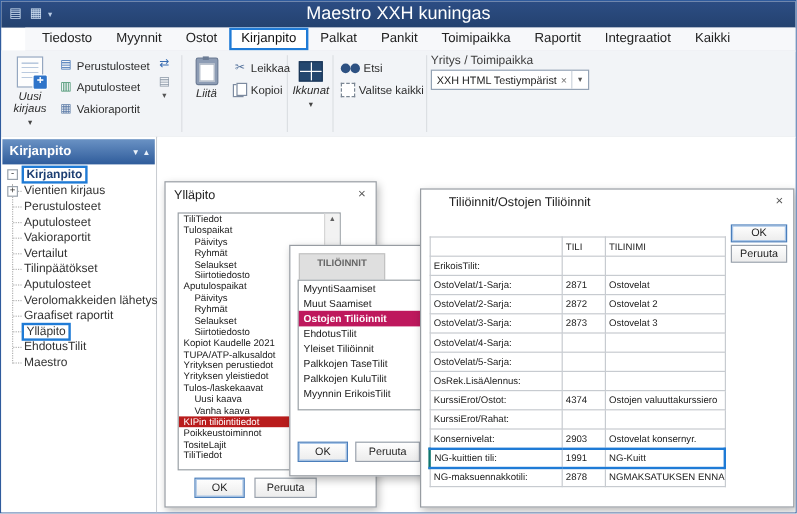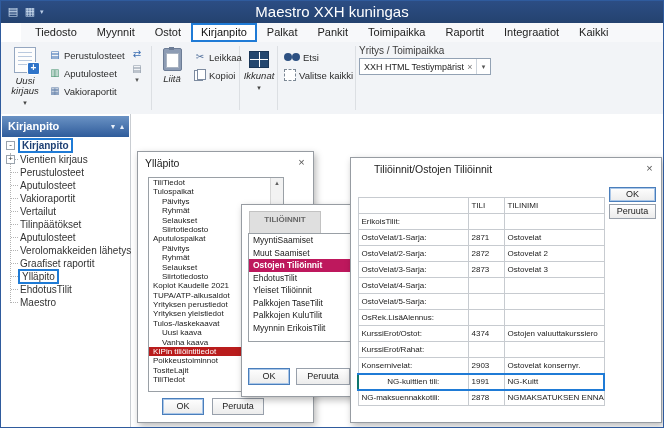--- a/index.html
+++ b/index.html
@@ -103,21 +103,21 @@
 
   #dlg-ostot{left:349px;top:156px;width:312px;height:266px;z-index:40;padding-left:16px;}
   #os-ok{left:258px;top:29px;width:47px;height:15px;line-height:13px;}
   #os-cancel{left:258px;top:46px;width:47px;height:15px;line-height:13px;}
   .os-table{position:absolute;left:6px;top:39px;border-collapse:collapse;background:#fff;}
   .os-table th,.os-table td{border:1px solid #c7cbd0;font-size:8px;font-weight:normal;padding:0 3px;height:16px;box-sizing:border-box;text-align:left;color:#222;white-space:nowrap;overflow:hidden;}
   .os-table .c0{width:110px;min-width:110px;max-width:110px;}
   .os-table .c1{width:36px;min-width:36px;max-width:36px;}
   .os-table .c2{width:100px;min-width:100px;max-width:100px;}
   tr.annotated td{border-top:2px solid #1f7bd6;border-bottom:2px solid #1f7bd6;}
-  tr.annotated td:first-child{border-left:2px solid #0f766e;text-align:center;}
+  tr.annotated td:first-child{border-left:2px solid #0f766e;}
   tr.annotated td:last-child{border-right:2px solid #1f7bd6;}
 </style>
 </head>
 <body>
 
 <div class="window">
 
   <div class="titlebar">
     <div class="qat">
       <span class="qat-icon">▤</span>

